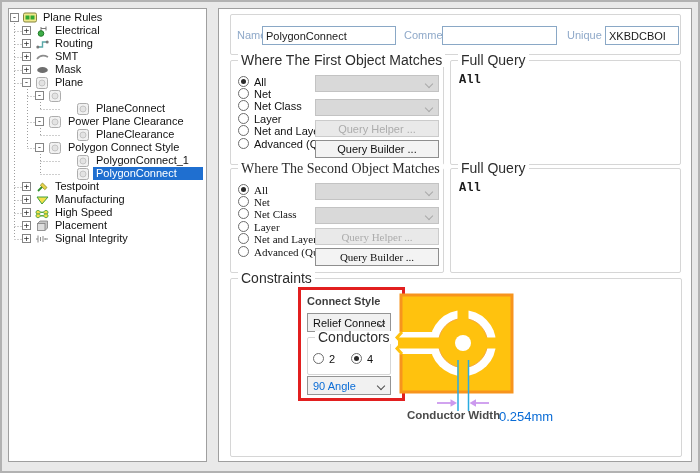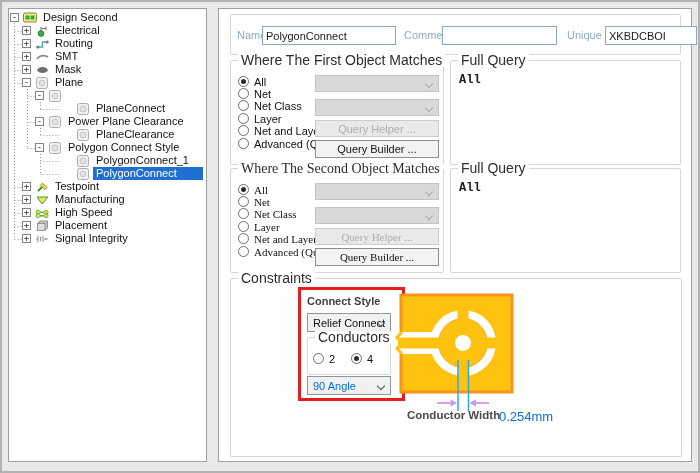--- a/index.html
+++ b/index.html
@@ -82,21 +82,21 @@
 
     <div class="trow lvl0">
       <span class="expander">-</span>
       <span class="ticon">
           <svg width="14" height="11">
             <rect x="0.5" y="1" width="13" height="9" rx="1.5" fill="#efe98a" stroke="#85853f"></rect>
             <rect x="2.5" y="3.5" width="4" height="4" fill="#33aa33"></rect>
             <rect x="7.5" y="3.5" width="4" height="4" fill="#33aa33"></rect>
           </svg>
         </span>
-      <span class="tlabel">Design Second</span>
+      <span class="tlabel">Plane Rules</span>
     </div>
     <div class="trow lvl1">
       <span class="expander">+</span>
       <span class="ticon">
           <svg width="13" height="12">
             <path d="M5 6 V2 M5 3.5 H10 M10 1.5 V5.5" stroke="#777" fill="none"></path>
             <circle cx="5" cy="8.5" r="2.8" fill="#3fae49" stroke="#1d7a26"></circle>
           </svg>
         </span>
       <span class="tlabel">Electrical</span>
@@ -260,21 +260,21 @@
   </div>
 
   <div class="rules-panel">
 
     <div class="groupbox" style="left:11px; top:5px; width:451px; height:41px;">
       <span class="field-label" style="left:6px; top:14px;">Name</span>
       <input class="tinput" readonly="" style="left: 31px; top: 11px; width: 134px; height: 19px;" value="PolygonConnect">
       <span class="field-label" style="left:173px; top:14px;">Comment</span>
       <input class="tinput" readonly="" style="left: 211px; top: 11px; width: 115px; height: 19px;" value="">
       <span class="field-label" style="left:336px; top:14px;">Unique ID</span>
-      <input class="tinput" readonly="" style="left: 374px; top: 11px; width: 92px; height: 19px;" value="XKBDCBOI">
+      <input class="tinput" readonly="" style="left: 374px; top: 11px; width: 74px; height: 19px;" value="XKBDCBOI">
     </div>
 
     <div class="groupbox" style="left:11px; top:51px; width:214px; height:105px;">
       <span class="gb-title">Where The First Object Matches</span>
       <div class="opt" style="left:7px; top:14px;">
           <span class="radio checked"></span>
           <span>All</span>
         </div>
       <div class="opt" style="left:7px; top:26px;">
           <span class="radio"></span>

